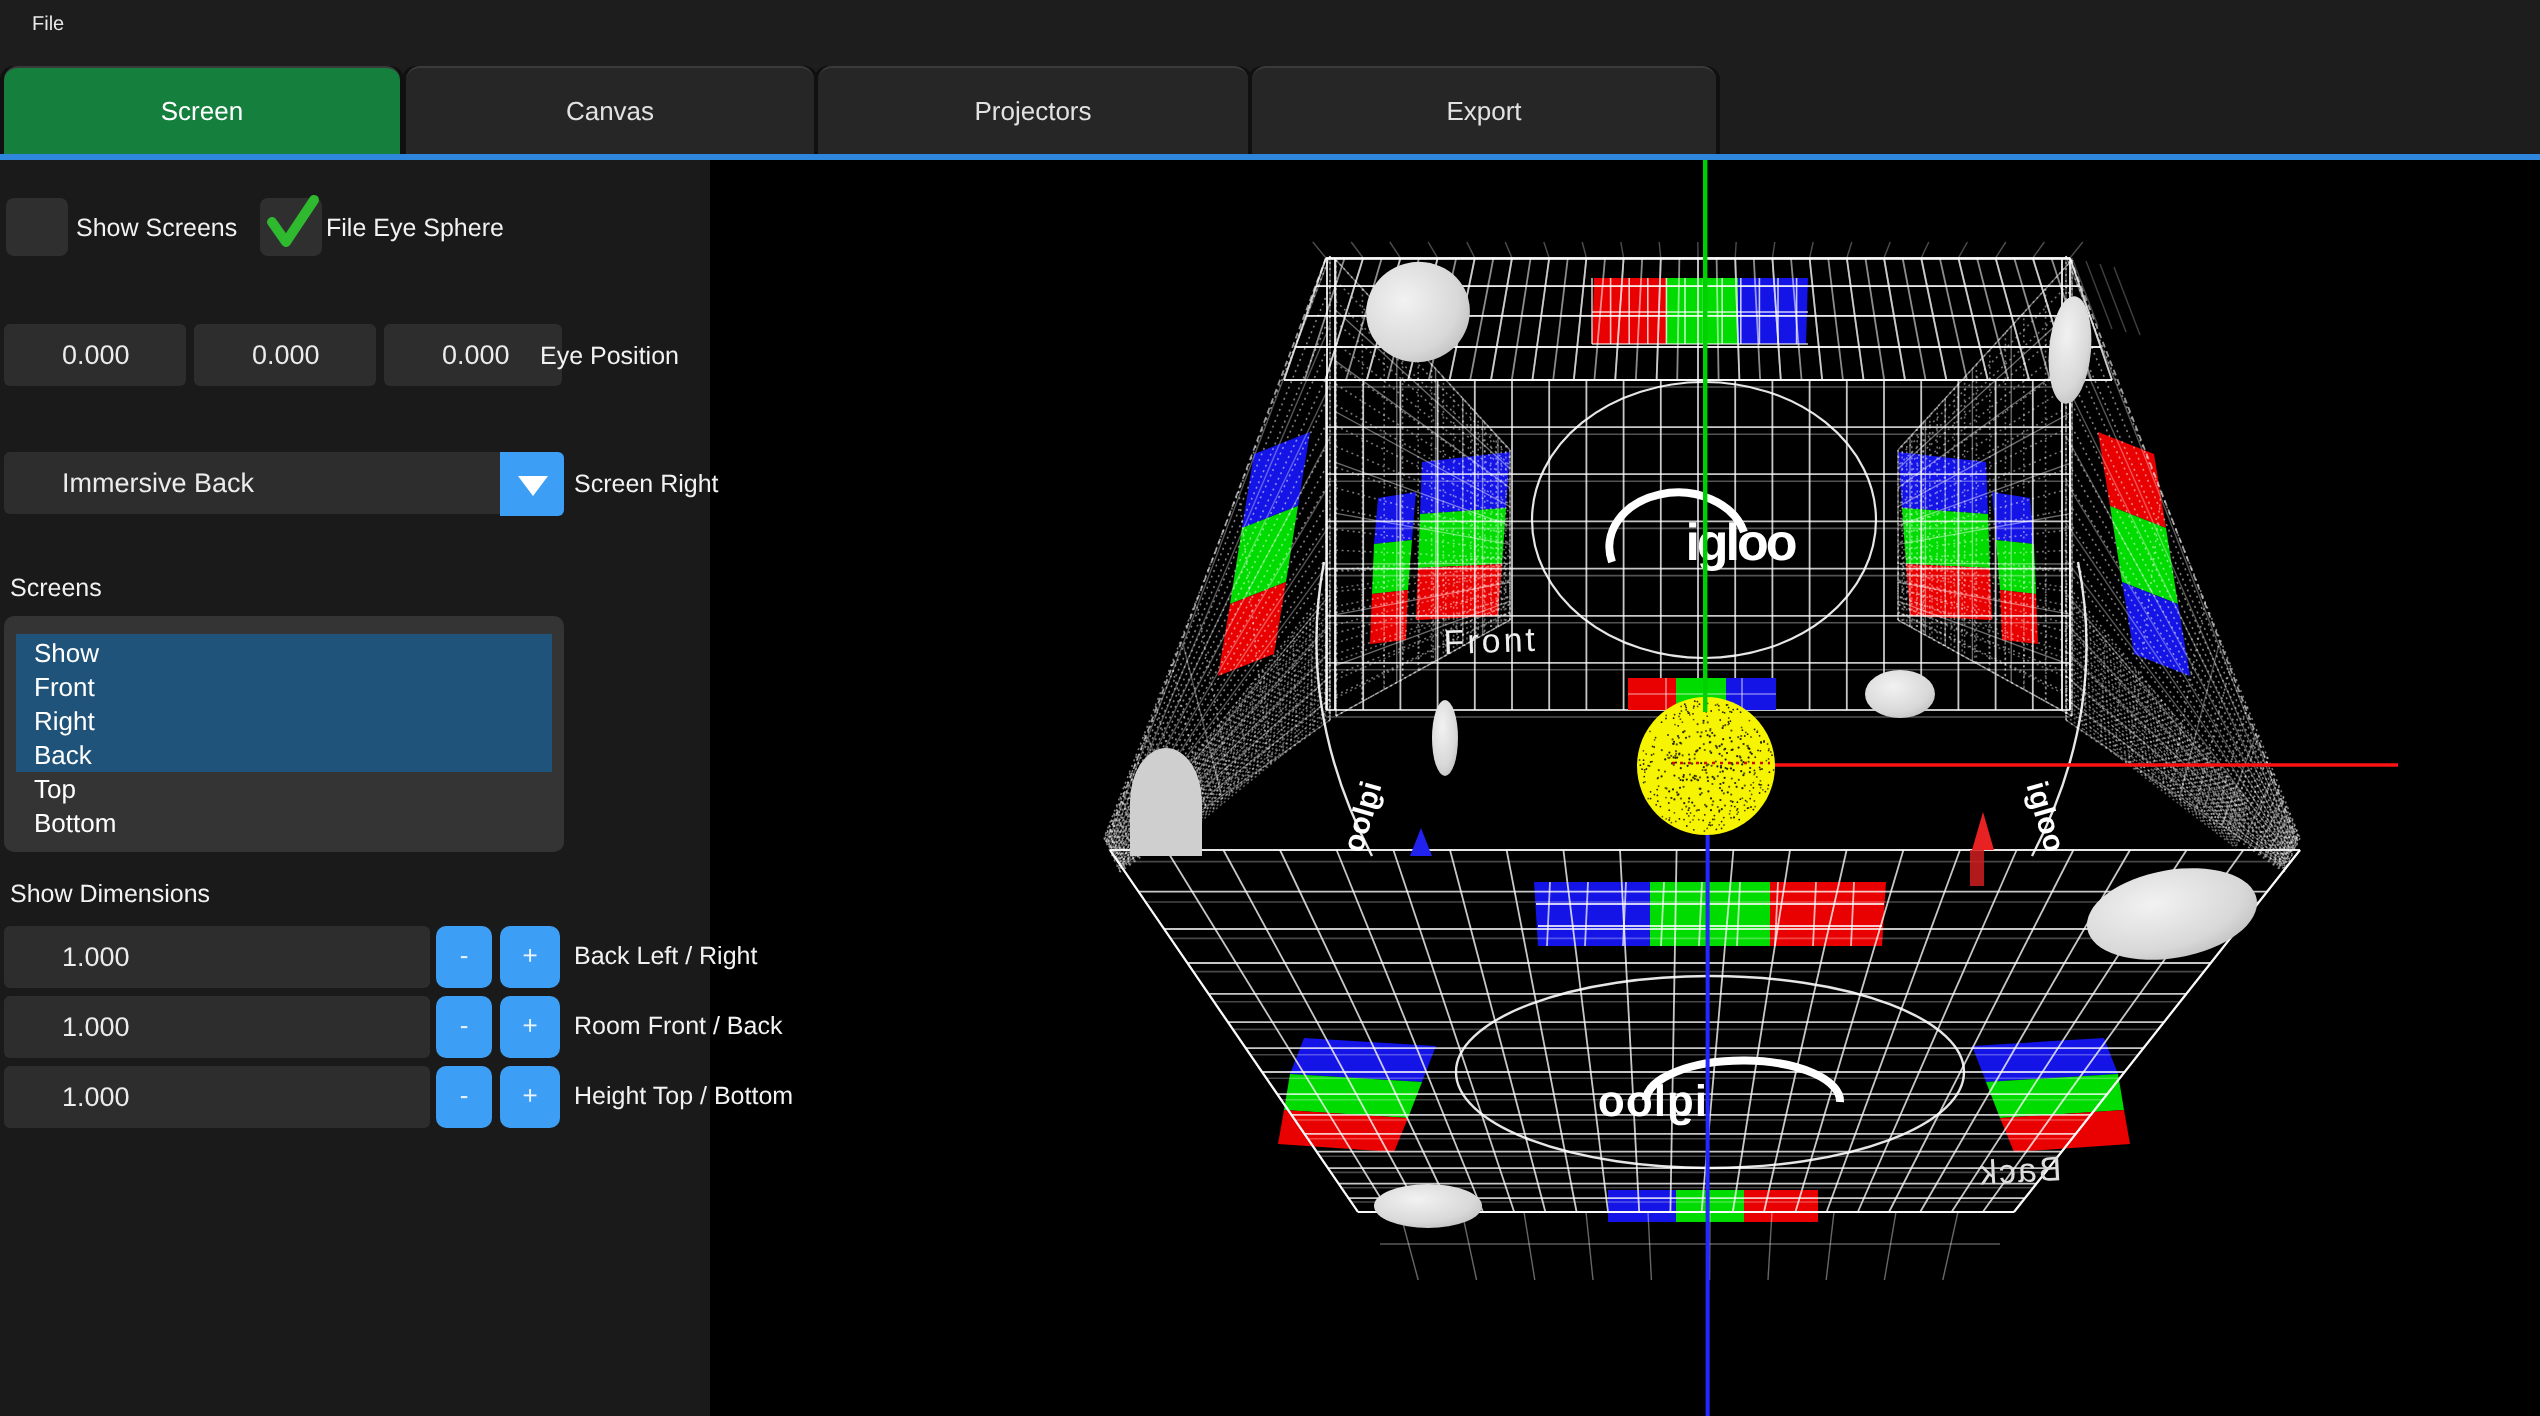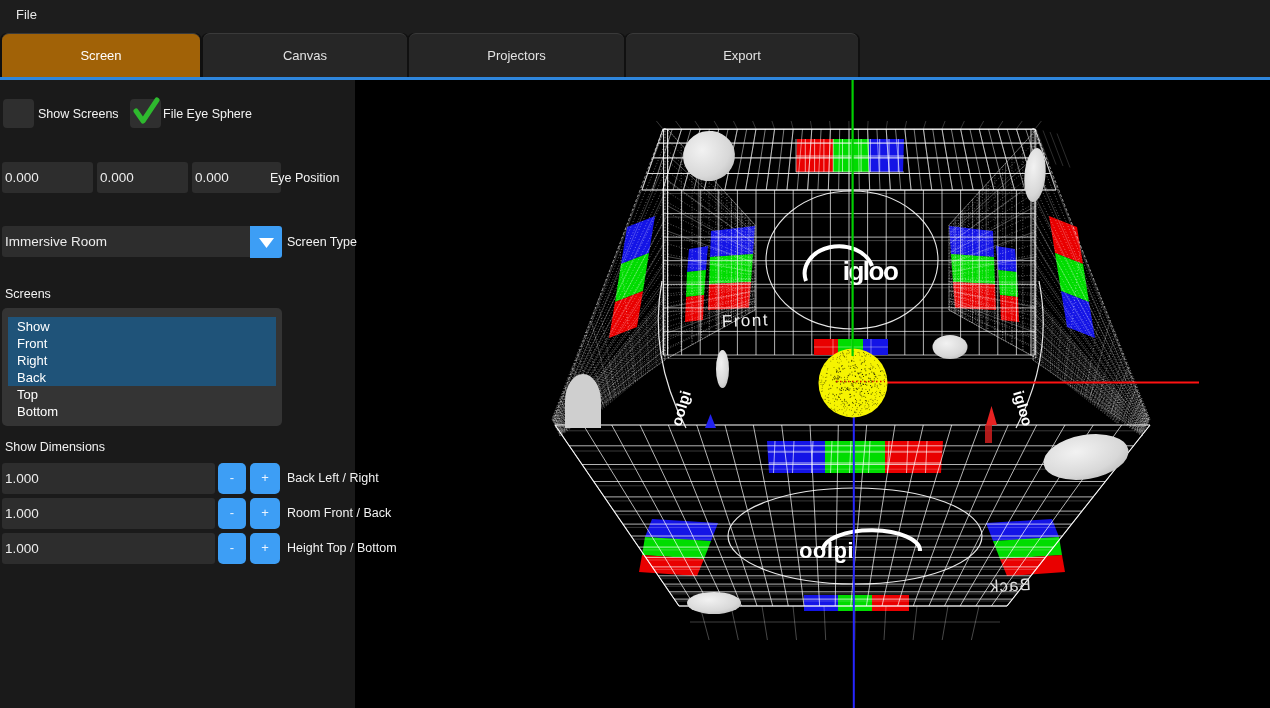--- a/index.html
+++ b/index.html
@@ -1,24 +1,24 @@
 <!DOCTYPE html>
 <html><head><meta charset="utf-8"><style>
 *{margin:0;padding:0;box-sizing:border-box}
 html,body{width:1270px;height:708px;background:#000;overflow:hidden;font-family:"Liberation Sans",sans-serif}
 .topbar{position:absolute;left:0;top:0;width:1270px;height:33px;background:#1d1d1d}
-.file{position:absolute;left:16px;top:7px;font-size:13px;color:#e8e8e8}
+.file{position:absolute;left:16px;top:7px;font-size:10px;color:#e8e8e8}
 .tabs{position:absolute;left:0;top:33px;width:1270px;height:44px;background:#1d1d1d}
 .tab{position:absolute;top:0;height:44px;background:#262626;border-top:1px solid #3a3a3a;border-radius:7px 7px 0 0;color:#e2e2e2;font-size:13px;text-align:center;line-height:44px;box-shadow:-2px 0 0 #101010,2px 0 0 #101010}
-.tab.active{background:#a16207;color:#fff}
+.tab.active{background:#15803d;color:#fff}
 .underline{position:absolute;left:0;top:77px;width:1270px;height:3px;background:#2e86dd}
 .panel{position:absolute;left:0;top:80px;width:355px;height:628px;background:#1a1a1a}
 .lbl{position:absolute;font-size:12.5px;color:#f2f2f2;white-space:nowrap}
 .cb{position:absolute;width:31px;height:29px;background:#2f2f2f;border-radius:4px}
-.inp{position:absolute;height:31px;background:#2d2d2d;border-radius:3px;color:#ececec;font-size:13.5px;line-height:31px;padding-left:3px}
+.inp{position:absolute;height:31px;background:#2d2d2d;border-radius:3px;color:#ececec;font-size:13.5px;line-height:31px;padding-left:29px}
 .bluebtn{position:absolute;background:#3d9ef5;color:#eaf4ff;text-align:center}
 .bb{width:28px;height:31px;border-radius:5px;font-size:13px;line-height:30px}
 .list{position:absolute;background:#343434;border-radius:5px}
 .sel{position:absolute;background:#1f5379}
 .li{position:absolute;left:15px;font-size:13px;color:#fff;height:17px;line-height:17px}
 </style></head>
 <body>
 
 <div class="topbar">
     <span class="file">File</span>
@@ -37,27 +37,27 @@
   <svg style="position:absolute;left:128px;top:8px" width="36" height="40">
     <path d="M 8 23 L 15 33 L 29 12" fill="none" stroke="#2eb92e" stroke-width="5" stroke-linecap="round" stroke-linejoin="round"></path>
   </svg>
   <div class="lbl" style="left:163px;top:27px">File Eye Sphere</div>
 
   <div class="inp" style="left:2px;top:82px;width:91px">0.000</div>
   <div class="inp" style="left:97px;top:82px;width:91px">0.000</div>
   <div class="inp" style="left:192px;top:82px;width:89px">0.000</div>
   <div class="lbl" style="left:270px;top:91px">Eye Position</div>
 
-  <div class="inp" style="left:2px;top:146px;width:248px;border-radius:3px 0 0 3px">Immersive Room</div>
+  <div class="inp" style="left:2px;top:146px;width:248px;border-radius:3px 0 0 3px">Immersive Back</div>
   <div class="bluebtn" style="left:250px;top:146px;width:32px;height:32px;border-radius:0 3px 3px 0">
     <svg width="32" height="32">
         <polygon points="9,12 24,12 16.5,22" fill="#fff"></polygon>
       </svg>
   </div>
-  <div class="lbl" style="left:287px;top:155px">Screen Type</div>
+  <div class="lbl" style="left:287px;top:155px">Screen Right</div>
 
   <div class="lbl" style="left:5px;top:207px">Screens</div>
   <div class="list" style="left:2px;top:228px;width:280px;height:118px">
     <div class="sel" style="left:6px;top:9px;width:268px;height:69px"></div>
     <div class="li" style="top:10px">Show</div>
     <div class="li" style="top:27px">Front</div>
     <div class="li" style="top:44px">Right</div>
     <div class="li" style="top:61px">Back</div>
     <div class="li" style="top:78px">Top</div>
     <div class="li" style="top:95px">Bottom</div>

